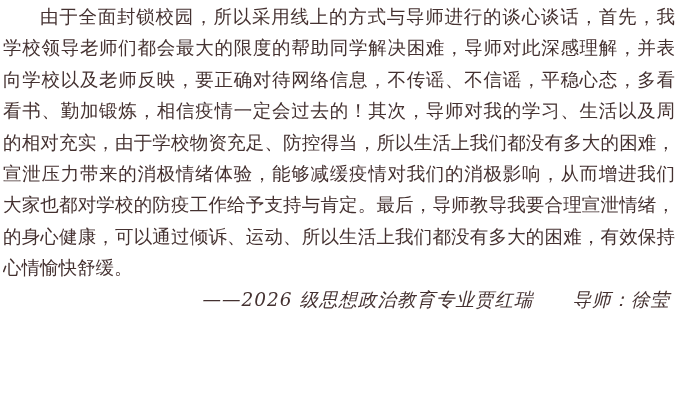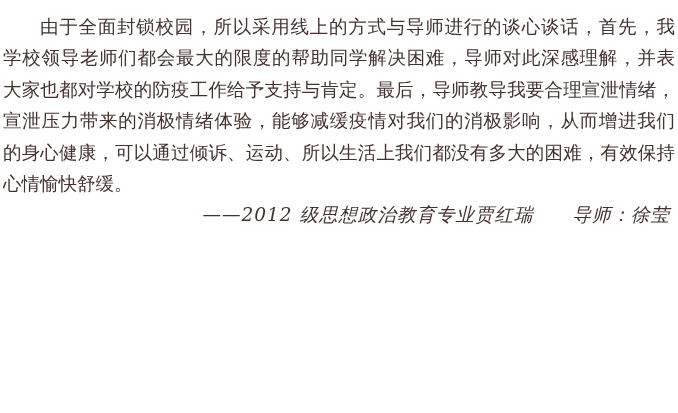--- a/index.html
+++ b/index.html
@@ -6,21 +6,21 @@
     margin: 0;
     padding: 0;
     background: #ffffff;
   }
   .page {
     position: relative;
     box-sizing: border-box;
     width: 678px;
     height: 413px;
     background: var(--page-bg, #ffffff);
-    padding: 11px 3px 0 3px;
+    padding: 1px 3px 0 3px;
     overflow: hidden;
     font-family: "DejaVu Serif", "Liberation Serif", serif;
     color: var(--text-color, #443130);
   }
   .para-line {
     font-size: 18.5px;
     line-height: 31.4px;
     height: 31.4px;
     text-align: justify;
     text-align-last: justify;
@@ -45,19 +45,22 @@
     overflow: hidden;
   }
 </style>
 </head>
 <body>
 
 <div class="page">
   <div class="para">
     <div class="para-line first-line">由于全面封锁校园，所以采用线上的方式与导师进行的谈心谈话，首先，我</div>
     <div class="para-line">学校领导老师们都会最大的限度的帮助同学解决困难，导师对此深感理解，并表</div>
+    <div class="para-line">向学校以及老师反映，要正确对待网络信息，不传谣、不信谣，平稳心态，多看</div>
+    <div class="para-line">看书、勤加锻炼，相信疫情一定会过去的！其次，导师对我的学习、生活以及周</div>
+    <div class="para-line">的相对充实，由于学校物资充足、防控得当，所以生活上我们都没有多大的困难，</div>
+    <div class="para-line">宣泄压力带来的消极情绪体验，能够减缓疫情对我们的消极影响，从而增进我们</div>
     <div class="para-line">大家也都对学校的防疫工作给予支持与肯定。最后，导师教导我要合理宣泄情绪，</div>
-    <div class="para-line">宣泄压力带来的消极情绪体验，能够减缓疫情对我们的消极影响，从而增进我们</div>
     <div class="para-line">的身心健康，可以通过倾诉、运动、所以生活上我们都没有多大的困难，有效保持</div>
     <div class="para-line plain-end">心情愉快舒缓。</div>
   </div>
-  <div class="signature-line">——2012 级思想政治教育专业贾红瑞　　导师：徐莹</div>
+  <div class="signature-line">——2026 级思想政治教育专业贾红瑞　　导师：徐莹</div>
 </div>
 
 </body></html>

